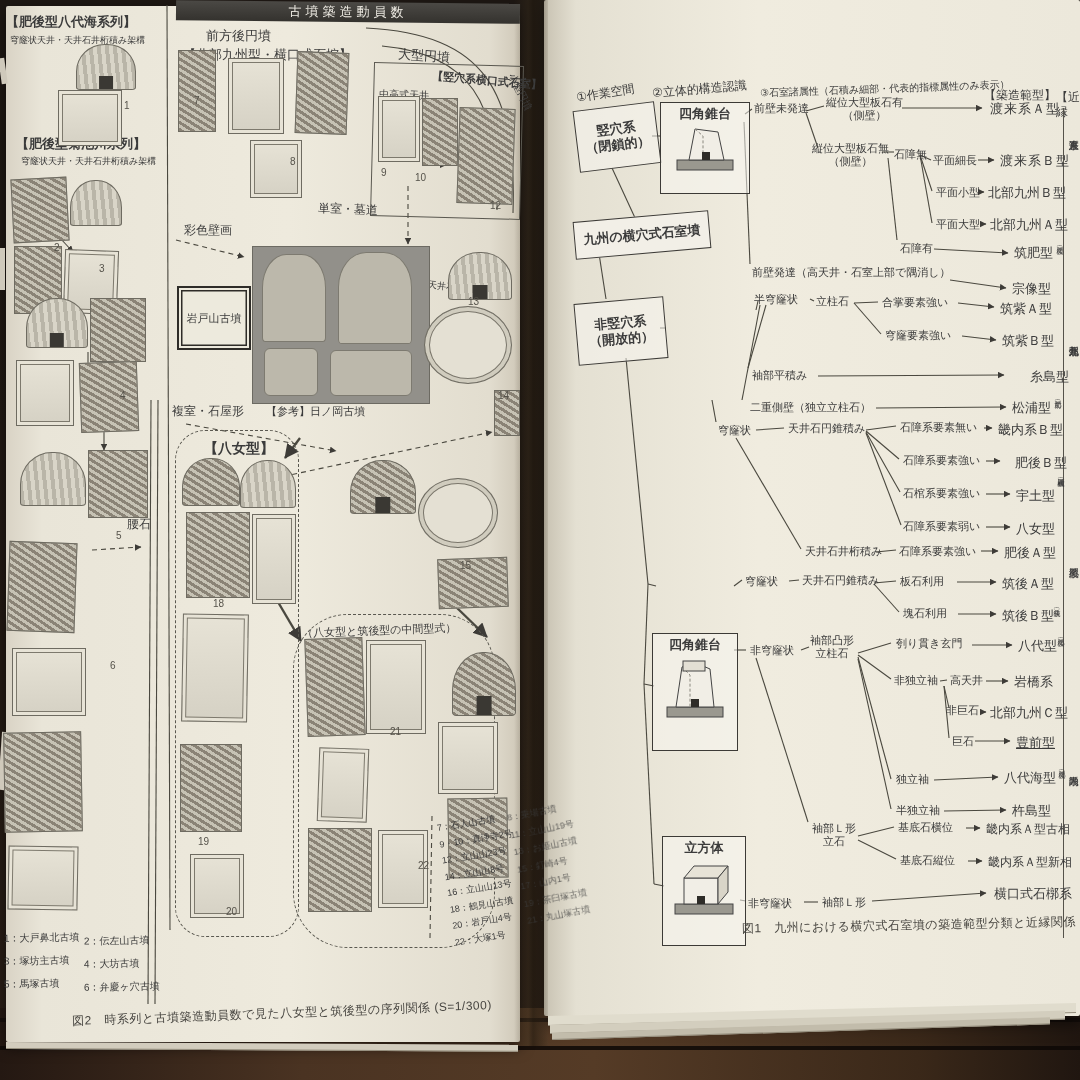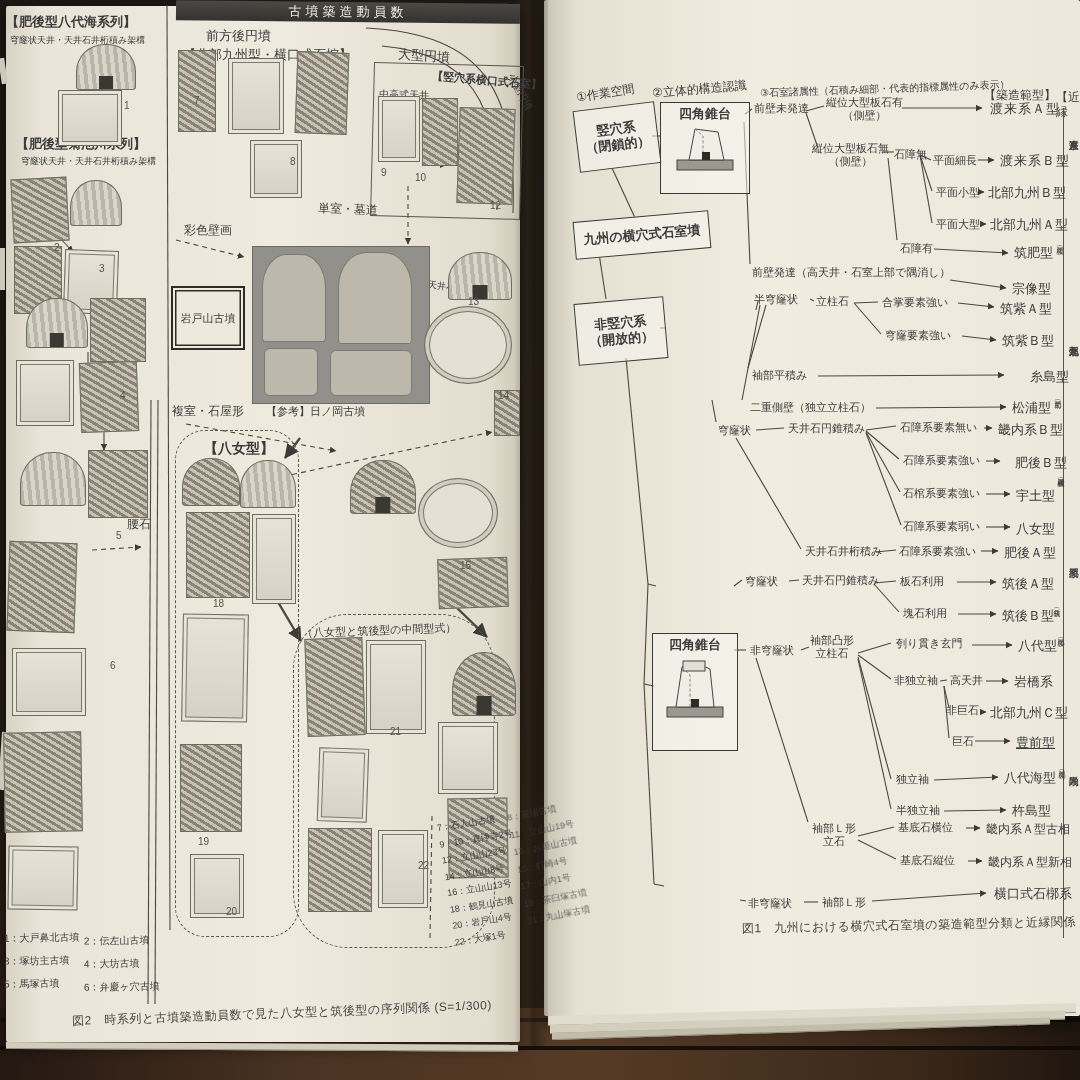--- a/index.html
+++ b/index.html
@@ -199,21 +199,21 @@
 
   <span class="t f13" style="left:206px;top:28px;">前方後円墳</span>
   <span class="t f13" style="left:183px;top:47px;">【北部九州型・横口式石棺】</span>
   <span class="t f13" style="left:398px;top:48px;transform:rotate(4deg);">大型円墳</span>
   <div class="obox" style="left:372px;top:64px;width:148px;height:152px;transform:rotate(1.5deg);"></div>
   <span class="t f11 b" style="left:432px;top:74px;transform:rotate(5deg);">【竪穴系横口式石室】</span>
   <span class="t f10" style="left:379px;top:89px;transform:rotate(2deg);">中高式天井</span>
   <span class="t f10" style="left:500px;top:86px;transform:rotate(64deg);">小型円墳</span>
   <span class="t f12" style="left:318px;top:202px;transform:rotate(2deg);">単室・墓道</span>
   <span class="t f12" style="left:184px;top:223px;">彩色壁画</span>
-  <div class="dbox" style="left:171px;top:286px;width:70px;height:60px;align-items:center;">
+  <div class="dbox" style="left:177px;top:286px;width:70px;height:60px;align-items:center;">
       <span>岩戸山古墳</span>
     </div>
   <span class="t f13 b" style="left:372px;top:260px;transform:rotate(3deg);">【筑後型】</span>
   <span class="t f9" style="left:374px;top:281px;transform:rotate(7deg);white-space:nowrap;">穹窿状天井・天井石円錐積み架構</span>
   <span class="t f12" style="left:172px;top:404px;">複室・石屋形</span>
   <span class="t f11" style="left:266px;top:405px;">【参考】日ノ岡古墳</span>
   <span class="t f14 b" style="left:204px;top:440px;">【八女型】</span>
   <span class="t f11" style="left:302px;top:624px;transform:rotate(-2deg);">（八女型と筑後型の中間型式）</span>
   <span class="t f12" style="left:127px;top:517px;">腰石</span>
 
@@ -358,20 +358,30 @@
 （開放的）</span>
   </div>
   <div class="bx" style="left:652px;top:633px;width:80px;height:110px;">
     <span class="cap f13">四角錐台</span>
     <svg width="58" height="66" viewBox="0 0 58 66">
       <rect x="1" y="54" width="56" height="10" fill="#9a988f" stroke="#444"></rect>
       <path d="M10 54 L16 14 L30 10 L44 16 L48 54 Z" fill="#f1eee6" stroke="#444"></path>
       <path d="M16 14 L24 22 L24 54" fill="none" stroke="#8a887f" stroke-dasharray="3 2"></path>
       <rect x="17" y="8" width="22" height="10" fill="#e3dfd4" stroke="#444"></rect>
       <rect x="25" y="46" width="8" height="8" fill="#2e2c28"></rect>
+    </svg>
+  </div>
+  <div class="bx" style="left:662px;top:836px;width:78px;height:102px;">
+    <span class="cap f13">立方体</span>
+    <svg width="60" height="60" viewBox="0 0 60 60">
+      <rect x="1" y="48" width="58" height="10" fill="#9a988f" stroke="#444"></rect>
+      <rect x="10" y="22" width="34" height="26" fill="#f1eee6" stroke="#444"></rect>
+      <path d="M10 22 L20 10 L54 10 L44 22 Z" fill="#e7e3d7" stroke="#444"></path>
+      <path d="M44 22 L54 10 L54 36 L44 48 Z" fill="#d9d5c8" stroke="#444"></path>
+      <rect x="23" y="40" width="8" height="8" fill="#2e2c28"></rect>
     </svg>
   </div>
 
   <span class="t f11" style="left:754px;top:102px;">前壁未発達</span>
   <span class="t f11 c" style="left:826px;top:96px;">縦位大型板石有
 （側壁）</span>
   <span class="t f11 c" style="left:812px;top:142px;">縦位大型板石無
 （側壁）</span>
   <span class="t f11" style="left:894px;top:148px;">石障無</span>
   <span class="t f11" style="left:933px;top:154px;">平面細長</span>

